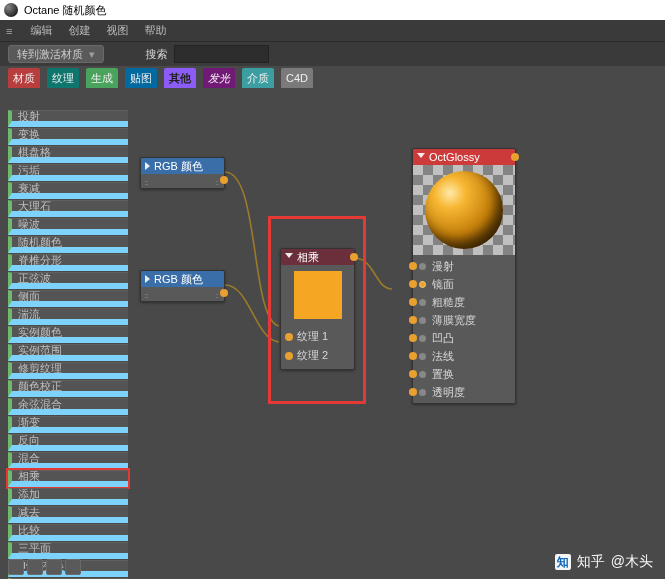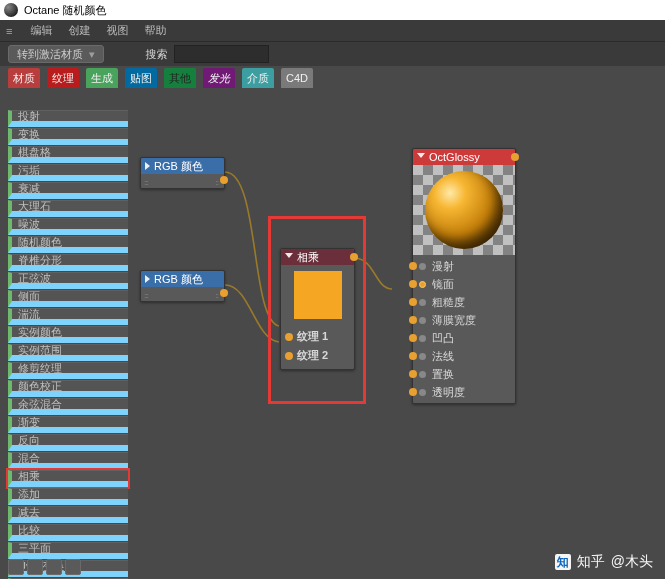--- a/index.html
+++ b/index.html
@@ -73,21 +73,21 @@
 .tri { width: 0; height: 0; border-top: 4px solid transparent; border-bottom: 4px solid transparent; border-left: 5px solid #fff; opacity: .9; }
 .tri.down { border-left: 4px solid transparent; border-right: 4px solid transparent; border-top: 5px solid #fff; width: 0; height: 0; }
 .port-out, .port-in { width: 8px; height: 8px; border-radius: 50%; background: #e8a030; position: absolute; }
 .tiny-rgb .port-out { right: -4px; top: 18px; }
 .tiny-rgb .grip { position: absolute; left: 3px; top: 20px; color: #888; font-size: 8px; letter-spacing: -1px; }
 .tiny-rgb .grip2 { position: absolute; right: 6px; top: 20px; color: #888; font-size: 8px; letter-spacing: -1px; }
 .multiply-node { width: 75px; }
 .multiply-body { padding: 6px; }
 .multiply-swatch { width: 48px; height: 48px; background: #f5a623; margin: 0 auto 4px; }
 .multiply-inputs { display: flex; flex-direction: column; gap: 4px; padding: 0 4px 6px; }
-.mi-row { display: flex; align-items: center; gap: 4px; color: #d8d8d8; font-weight: bold; }
+.mi-row { display: flex; align-items: center; gap: 4px; color: #d8d8d8; }
 .mi-row .port-in { position: static; }
 .glossy-node { width: 104px; }
 .glossy-preview {
   height: 90px; display: flex; align-items: center; justify-content: center;
   background: repeating-conic-gradient(#838383 0% 25%, #c0c0c0 0% 50%) 0 0/20px 20px;
 }
 .sphere {
   width: 78px; height: 78px; border-radius: 50%;
   background: radial-gradient(circle at 32% 28%, #ffe9a8 0%, #f7b733 20%, #c47f0a 55%, #6e4403 85%, #2b1a02 100%);
   box-shadow: inset -6px -8px 12px rgba(0,0,0,.55);
@@ -129,24 +129,24 @@
     <span style="margin-left:6px;opacity:.6;">▾</span>
   </div>
   <div class="tool-search">
     <span>搜索</span>
     <input value="" style="">
   </div>
 </div>
 
 <div class="tabs" id="tabs">
     <div class="tab" style="background: rgb(184, 61, 61);">材质</div>
-    <div class="tab" style="background: #b91c1c;">纹理</div>
+    <div class="tab" style="background: #0f766e;">纹理</div>
     <div class="tab" style="background: rgb(74, 163, 92);">生成</div>
     <div class="tab" style="background: #0369a1;">贴图</div>
-    <div class="tab" style="background: #15803d; color: rgb(34, 34, 34);">其他</div>
+    <div class="tab" style="background: #8b5cf6; color: rgb(34, 34, 34); font-weight: bold;">其他</div>
     <div class="tab" style="background: #701a75; font-style: italic;">发光</div>
     <div class="tab" style="background: rgb(60, 158, 160);">介质</div>
     <div class="tab" style="background: rgb(122, 122, 122);">C4D</div>
   </div>
 
 <div class="workspace">
   <div class="sidebar" id="sidebar">
       <div class="side-item">投射</div>
       <div class="side-item">变换</div>
       <div class="side-item">棋盘格</div>

